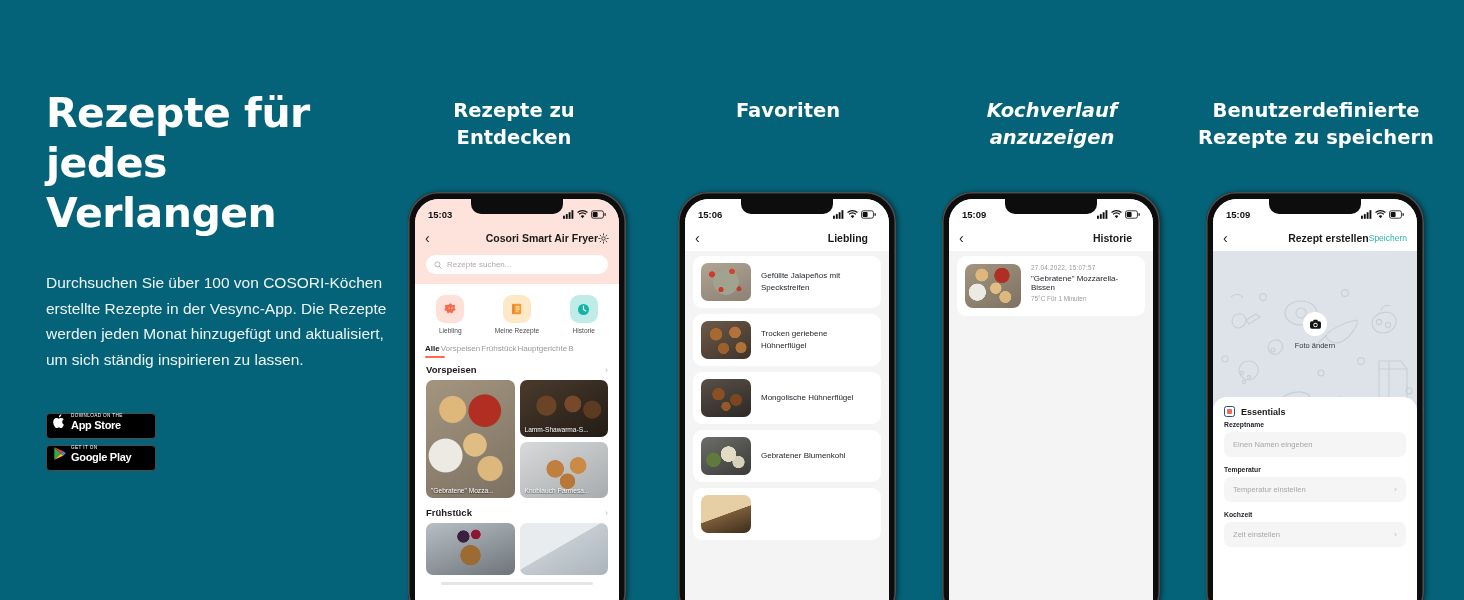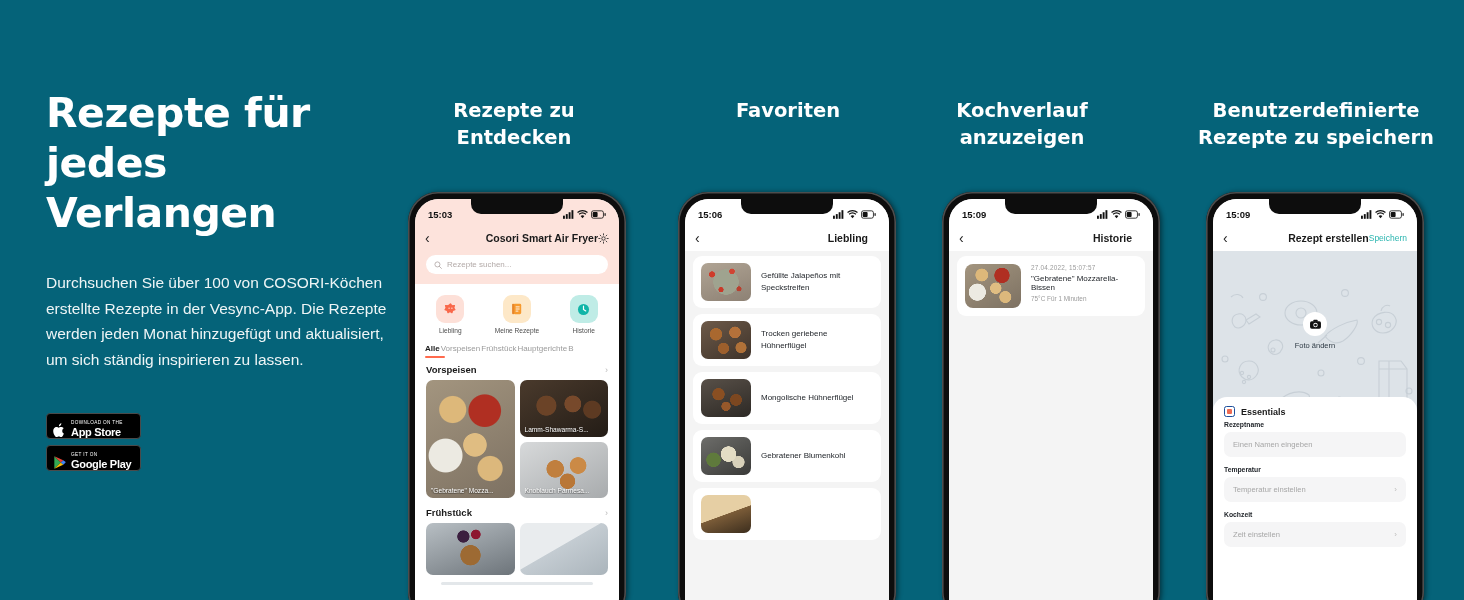--- a/index.html
+++ b/index.html
@@ -42,22 +42,22 @@
     position:relative;flex:0 0 auto;
   }
   .vesync-logo svg{position:absolute;left:7px;top:7px;}
   .vesync-txt{display:flex;flex-direction:column;justify-content:center;}
   .powered{ font-size:6.5px;letter-spacing:1.6px;color:#1d4f63;font-weight:bold;}
   .vesync-word{ font-size:19px;color:#17506b;font-weight:bold;letter-spacing:-0.6px;line-height:20px;}
   .vesync-word .slash{ color:#2cb6b0; }
 
   .store-col{ display:flex;flex-direction:column;gap:6px; }
   .store-badge{
-    width:95px;height:26px;background:#000;border-radius:4px;border:1px solid #4a4a4a;
-    display:flex;align-items:flex-end;gap:5px;padding:0 6px;color:#fff;
+    width:110px;height:26px;background:#000;border-radius:4px;border:1px solid #4a4a4a;
+    display:flex;align-items:flex-start;gap:5px;padding:0 6px;color:#fff;
   }
   .store-badge .sb-text{display:flex;flex-direction:column;line-height:1;}
   .sb-small{font-size:4.7px;letter-spacing:.35px;text-transform:uppercase;}
   .sb-big{font-size:11px;font-weight:bold;letter-spacing:-0.3px;margin-top:1.5px;}
 
   
   .ph-title{
     position:absolute; text-align:center; color:#ffffff;
     font-family:"DejaVu Sans", sans-serif; font-weight:bold;
     font-size:19.5px; line-height:27px; top:97px; width:260px;
@@ -278,21 +278,21 @@
   </div>
 </div>
 
 <div class="ph-title" style="left:384px;">
   <div>Rezepte zu</div>
   <div>Entdecken</div>
 </div>
 <div class="ph-title" style="left:658px;">
   <div>Favoriten</div>
 </div>
-<div class="ph-title" style="left:892px;">
+<div class="ph-title" style="left:922px;font-style:italic;">
   <div>Kochverlauf</div>
   <div>anzuzeigen</div>
 </div>
 <div class="ph-title" style="left:1186px;">
   <div>Benutzerdefinierte</div>
   <div>Rezepte zu speichern</div>
 </div>
 
 <div class="phone" style="left:408px;">
   <div class="screen">

